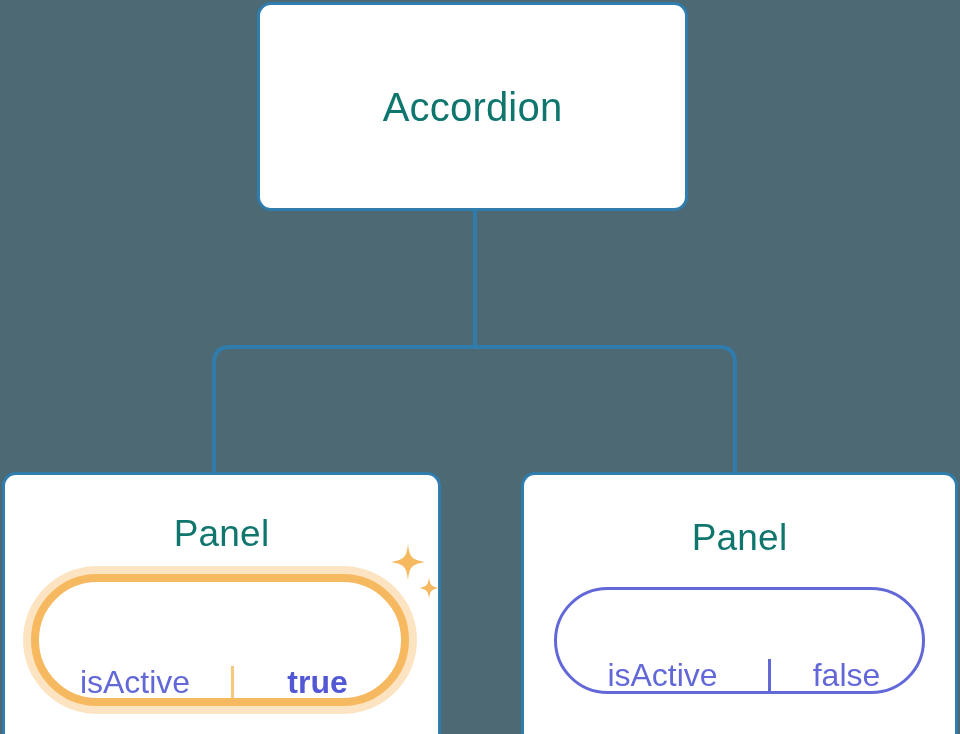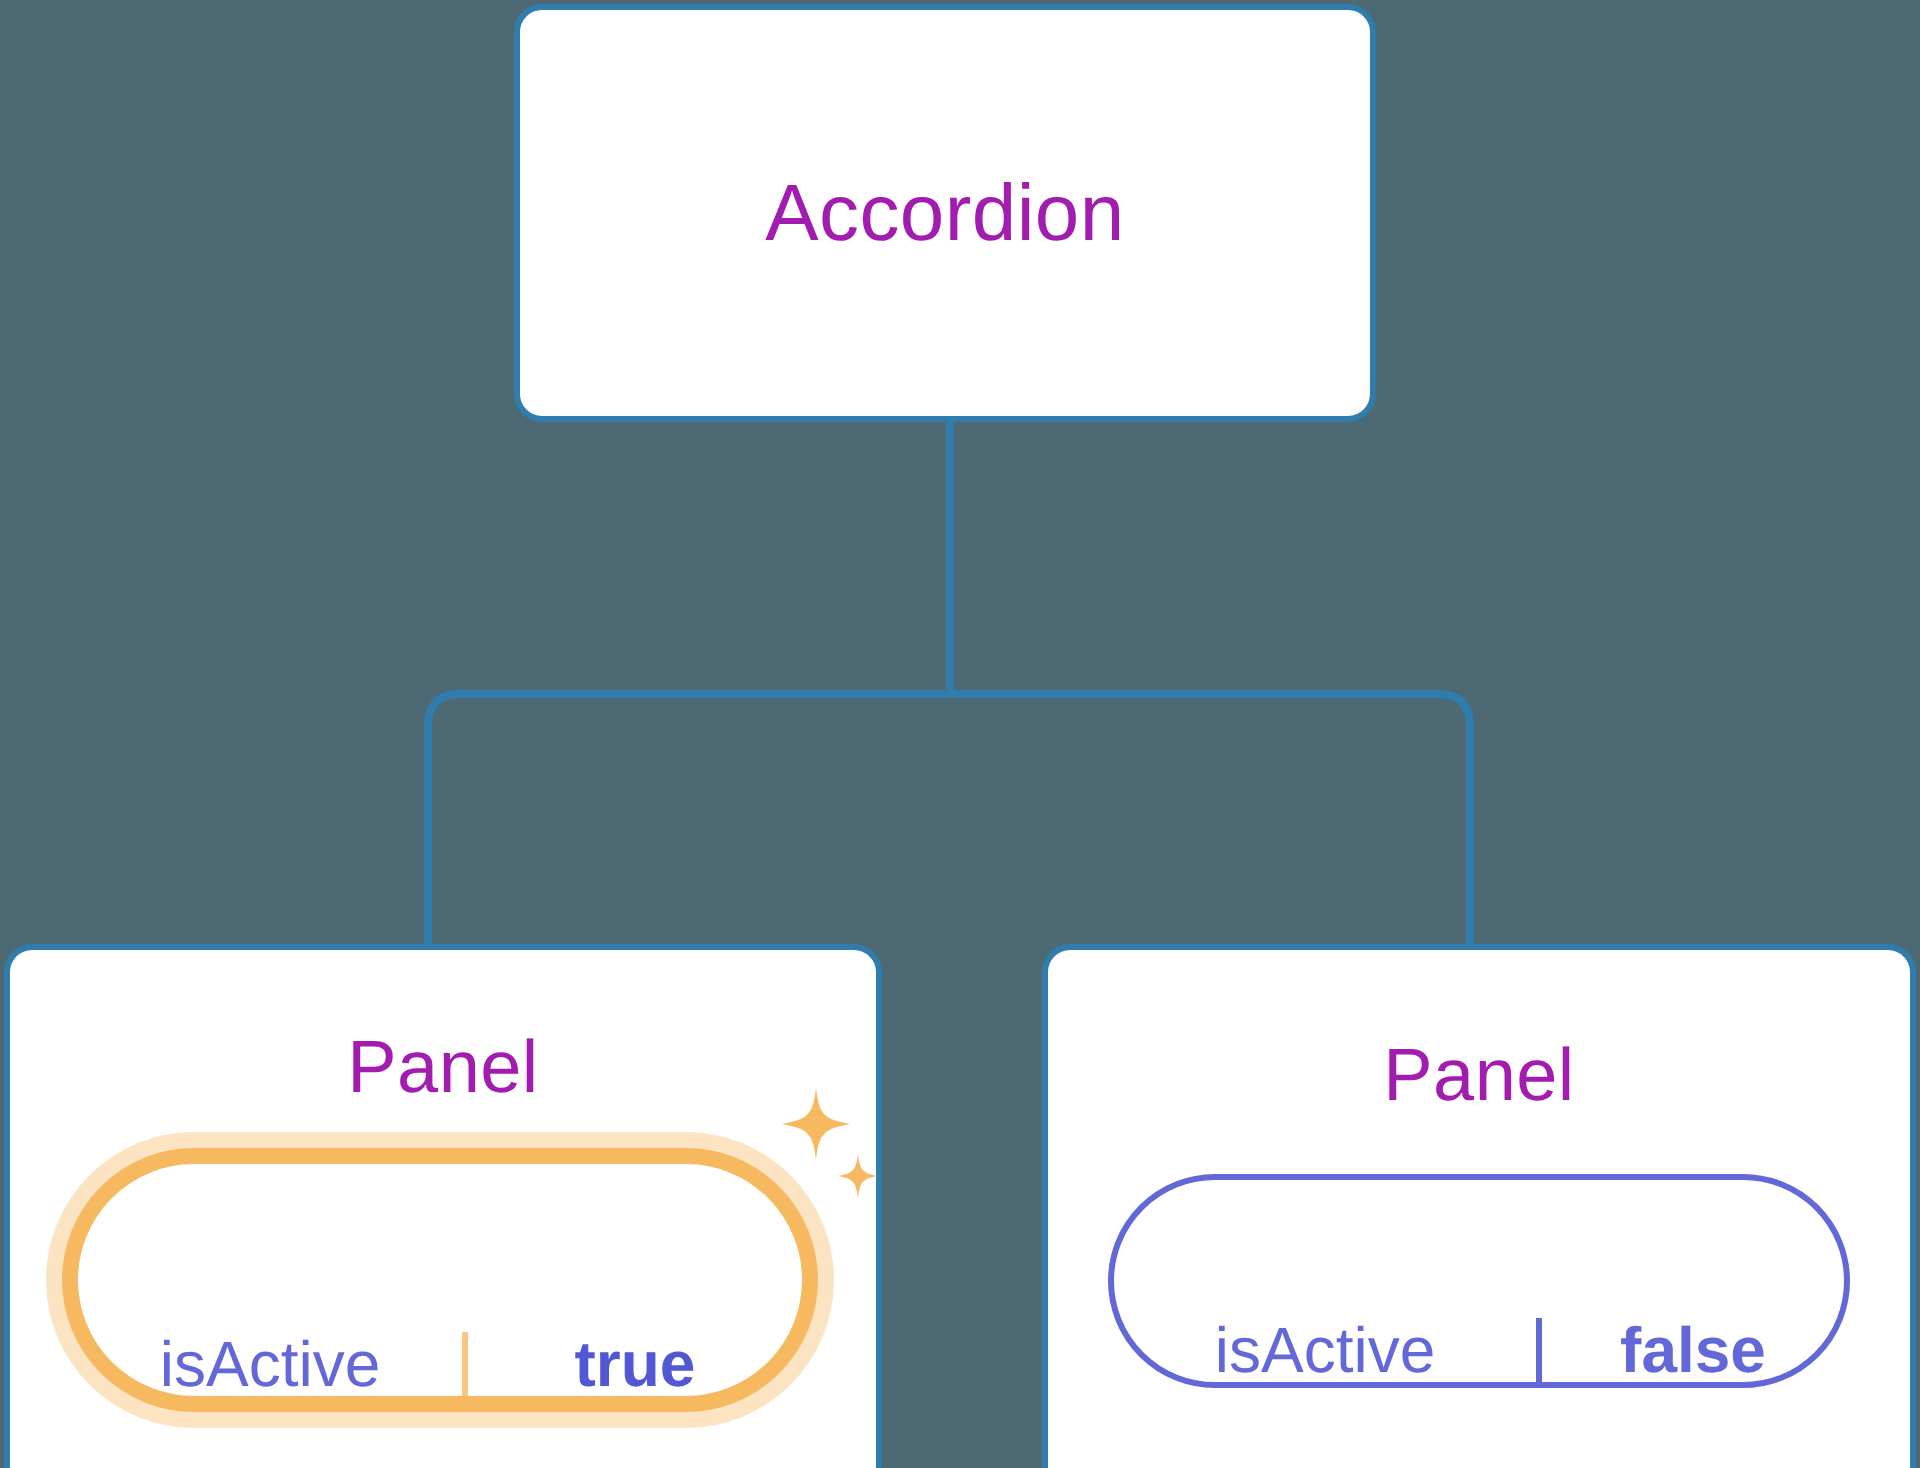--- a/index.html
+++ b/index.html
@@ -64,21 +64,21 @@
     left: 521px;
     top: 472px;
     width: 437px;
     height: 262px;
     border-bottom-left-radius: 0;
     border-bottom-right-radius: 0;
     border-bottom: none;
   }
 
   .node-title {
-    color: #a21caf;
+    color: #0f766e;
     font-size: 37px;
     line-height: 1;
     font-weight: 400;
     letter-spacing: 0.2px;
     white-space: nowrap;
   }
   #node-accordion .node-title { font-size: 40px; }
   #node-panel-left .node-title  { margin-top: 40px; }
   #node-panel-right .node-title { margin-top: 44px; }
 
@@ -134,21 +134,21 @@
     border: 3px solid #6368d8;
     color: #6368d8;
   }
   #pill-right .prop-key {
     flex: 0 0 214px;
     border-right: 3px solid #6368d8;
     font-weight: 400;
   }
   #pill-right .prop-val {
     flex: 1 1 auto;
-    font-weight: 700;
+    font-weight: 400;
     margin-top: 28px;
   }
 
   
   #sparkles {
     position: absolute;
     left: 386px;
     top: 540px;
     width: 60px;
     height: 70px;

